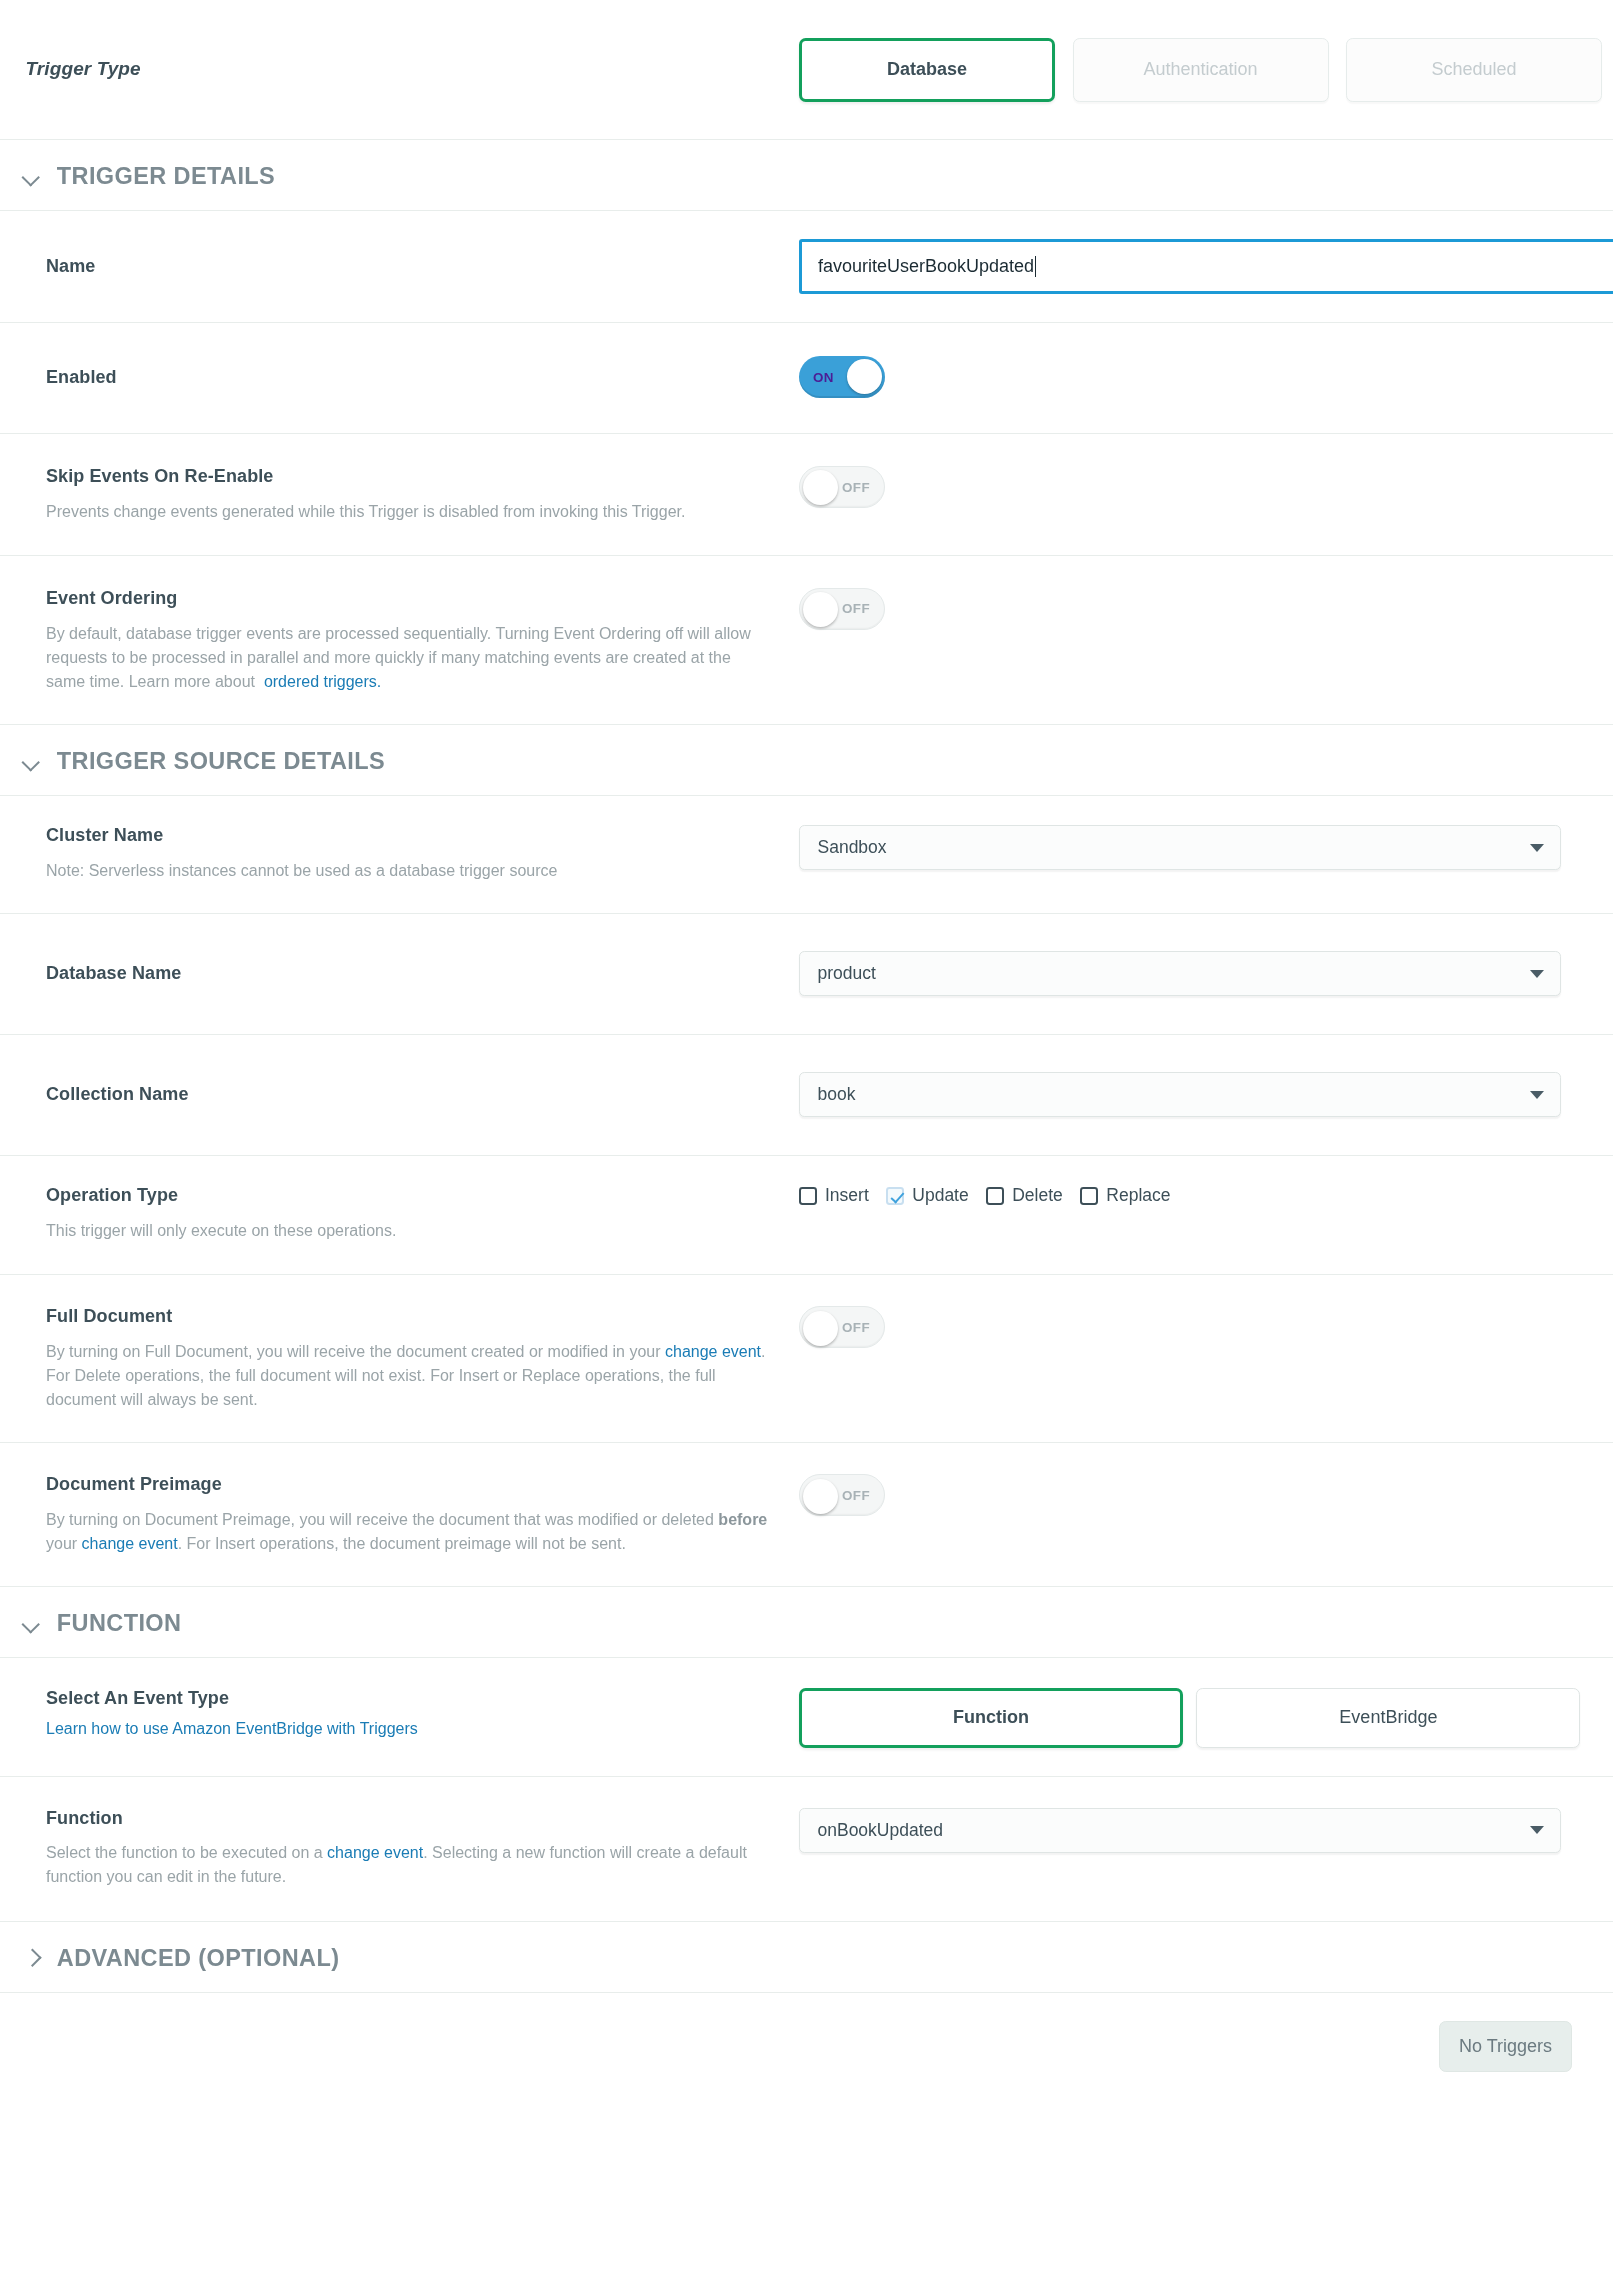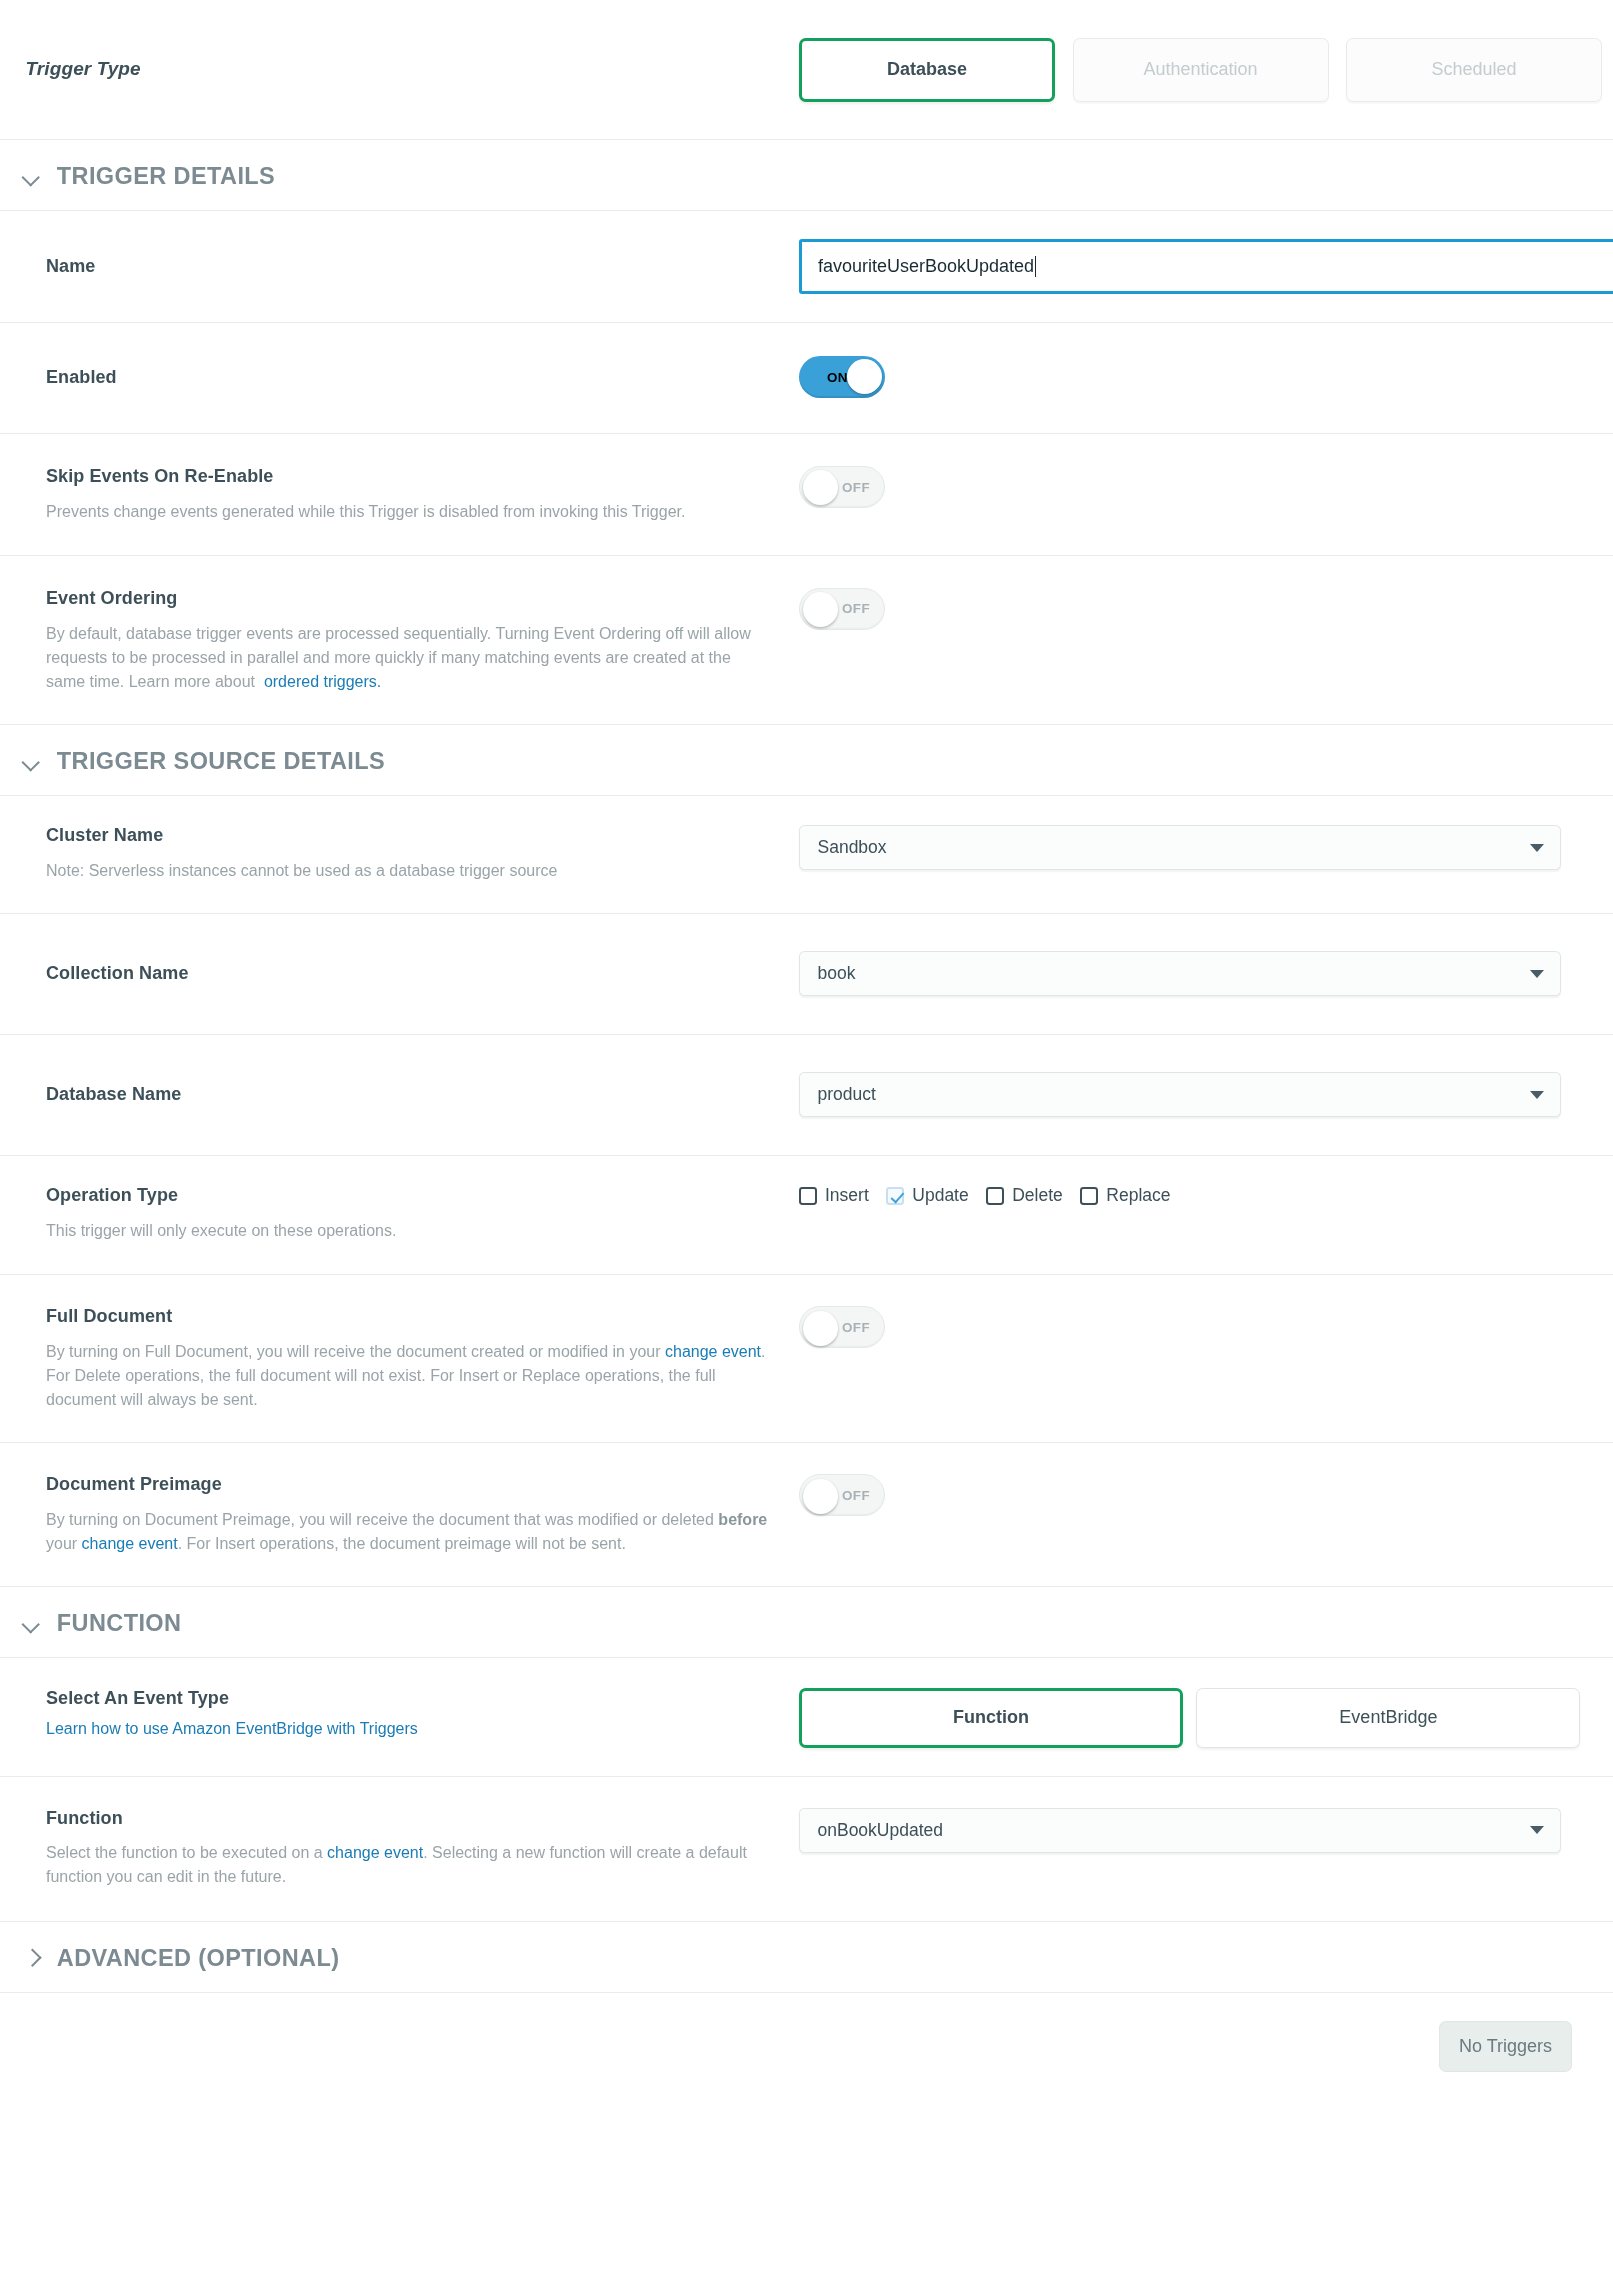--- a/index.html
+++ b/index.html
@@ -169,21 +169,21 @@
   .toggle.on .knob { right: 3.4px; }
   .toggle.off .knob { left: 2.7px; }
   .toggle .tgl-text {
     position: absolute;
     top: 0; height: 100%;
     display: flex; align-items: center;
     font-size: 13.4px;
     font-weight: bold;
     letter-spacing: 0.4px;
   }
-  .toggle.on .tgl-text { left: 28px; color: #000000; }
+  .toggle.on .tgl-text { left: 14px; color: #4c1d95; }
   .toggle.off .tgl-text { right: 14px; color: #a8b2b6; }
 
   
   .select {
     width: 762px; height: 45px;
     border: 1.3px solid #dfe5e4;
     border-radius: 5.4px;
     background: #fbfcfc;
     display: flex; align-items: center;
     justify-content: space-between;
@@ -370,39 +370,39 @@
       <div class="field-desc">Note: Serverless instances cannot be used as a database trigger source</div>
     </div>
     <div class="control-col ctl-pad-sm">
       <div class="select">
         <span>Sandbox</span>
         <span class="caret-dn"></span>
       </div>
     </div>
   </div>
 
+  <div class="row r-db">
+    <div class="label-col">
+      <div class="field-label">Database Name</div>
+    </div>
+    <div class="control-col">
+      <div class="select">
+        <span>product</span>
+        <span class="caret-dn"></span>
+      </div>
+    </div>
+  </div>
+
   <div class="row r-coll">
     <div class="label-col">
       <div class="field-label">Collection Name</div>
     </div>
     <div class="control-col">
       <div class="select">
         <span>book</span>
-        <span class="caret-dn"></span>
-      </div>
-    </div>
-  </div>
-
-  <div class="row r-db">
-    <div class="label-col">
-      <div class="field-label">Database Name</div>
-    </div>
-    <div class="control-col">
-      <div class="select">
-        <span>product</span>
         <span class="caret-dn"></span>
       </div>
     </div>
   </div>
 
   <div class="row r-op">
     <div class="label-col">
       <div class="field-label">Operation Type</div>
       <div class="field-desc">This trigger will only execute on these operations.</div>
     </div>

